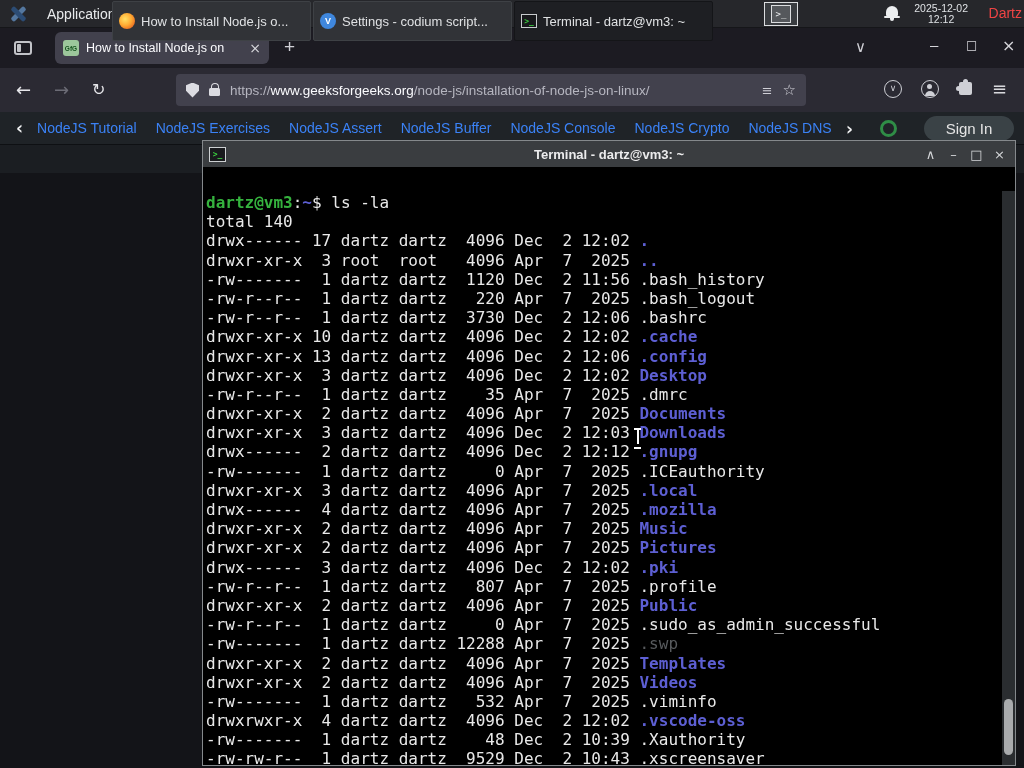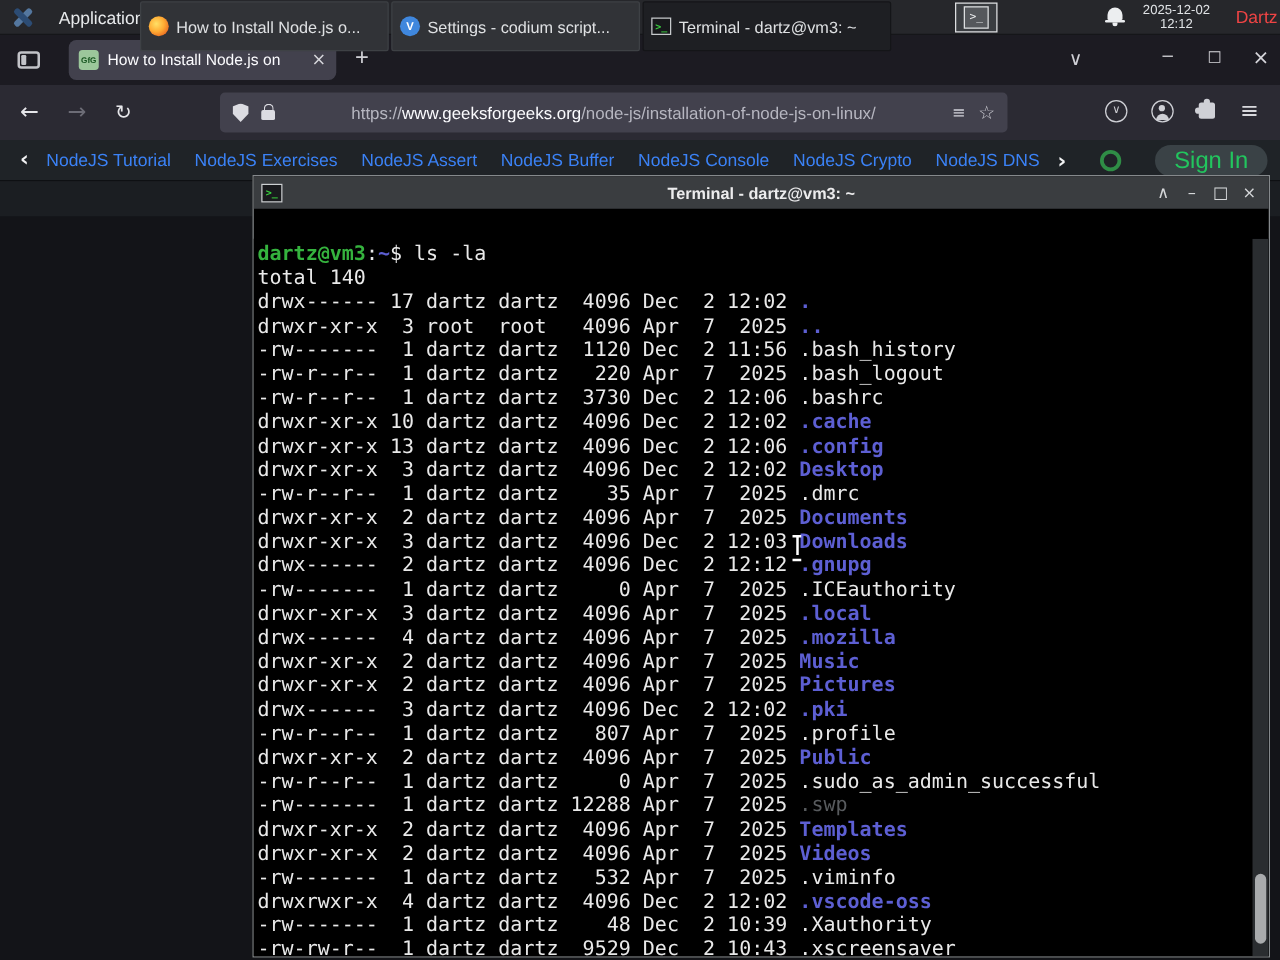--- a/index.html
+++ b/index.html
@@ -63,21 +63,21 @@
   .win-min { position:absolute; left:930px; top:8px; font-size:15px; color:#d5d5da; }
   .win-max { position:absolute; left:966px; top:10px; font-size:12px; color:#d5d5da; font-family:"DejaVu Sans",sans-serif; }
   .win-close { position:absolute; left:1002px; top:8px; font-size:16px; color:#d5d5da; font-family:"DejaVu Sans",sans-serif; }
 
   .toolbar { position:absolute; left:0; top:40px; width:1024px; height:44px; background:#2b2a33; }
   .nav-ic { position:absolute; top:11px; font-size:18px; color:#e6e6ea; font-family:"DejaVu Sans",sans-serif; }
   .ic-back { left:16px; }
   .ic-fwd  { left:54px; color:#6c6c76; }
   .ic-reload { left:92px; font-size:16px; top:12px; }
   .urlbar { position:absolute; left:176px; top:6px; width:630px; height:32px; background:#42414d;
-            border-radius:4px; display:flex; align-items:center; padding:0 10px; gap:10px;text-align:center; }
+            border-radius:4px; display:flex; align-items:center; padding:0 10px; gap:10px; }
   .shield { flex:0 0 auto; width:13px; height:15px; background:#dcdce2;
             clip-path:polygon(50% 0,100% 18%,100% 55%,50% 100%,0 55%,0 18%); }
   .lock { flex:0 0 auto; width:11px; height:8px; background:#dcdce2; border-radius:1.5px; position:relative; margin-top:4px; }
   .lock::before { content:""; position:absolute; top:-5px; left:1.5px; width:6px; height:6px;
                   border:1.6px solid #dcdce2; border-bottom:none; border-radius:4px 4px 0 0; }
   .url-text { flex:1; font-size:13.5px; white-space:nowrap; overflow:hidden; color:#b6b6c0; }
   .url-domain { color:#fbfbfe; }
   .ic-reader { flex:0 0 auto; font-size:13px; color:#cfcfd6; font-family:"DejaVu Sans",sans-serif; }
   .ic-star { flex:0 0 auto; font-size:15px; color:#cfcfd6; font-family:"DejaVu Sans",sans-serif; }
   .pocket { position:absolute; left:884px; top:12px; width:18px; height:18px; border:1.5px solid #cfd0d6;
@@ -94,21 +94,21 @@
   
   .site-nav { position:absolute; left:0; top:84px; width:1024px; height:33px; background:#1f2327;
               border-bottom:1px solid #0e1013; display:flex; align-items:center; }
   .nav-prev { margin-left:16px; font-size:17px; font-weight:bold; color:#f2f3f4; font-family:"DejaVu Sans",sans-serif; }
   .site-nav-links { display:flex; gap:19px; margin-left:14px; white-space:nowrap; overflow:hidden; width:800px; }
   .navlink { font-size:14px; color:#3b82f6; }
   .nav-next { position:absolute; left:846px; top:7px; font-size:17px; font-weight:bold; color:#f2f3f4; font-family:"DejaVu Sans",sans-serif; }
   .gfg-search { position:absolute; left:880px; top:8px; width:17px; height:17px; border-radius:50%;
                 border:3px solid #2f8d46; }
   .signin { position:absolute; left:924px; top:4px; width:90px; height:25px; border-radius:13px;
-            background:#3a4246; color:#22c55e; font-size:19px; display:flex; align-items:center; justify-content:center; }
+            background:#3a4246; color:#e5e5e5; font-size:15px; display:flex; align-items:center; justify-content:center; }
   .page { position:absolute; left:0; top:117px; width:1024px; height:623px; background:#131418; }
   .page-band { position:absolute; left:0; top:0; width:1024px; height:28px; background:#1b1e22; }
 
   
   .term { position:absolute; left:202px; top:140px; width:814px; height:626px; z-index:30;
           border:1px solid #85898c; background:#000; }
   .t-titlebar { position:absolute; left:0; top:0; width:100%; height:26px; background:#3a3d40;
                 display:flex; align-items:center; }
   .t-icon { margin-left:6px; width:17px; height:15px; background:#191a1d; border:1px solid #cdd0d2;
             color:#3ad23f; font-size:8px; font-weight:bold; font-family:"DejaVu Sans Mono",monospace;

